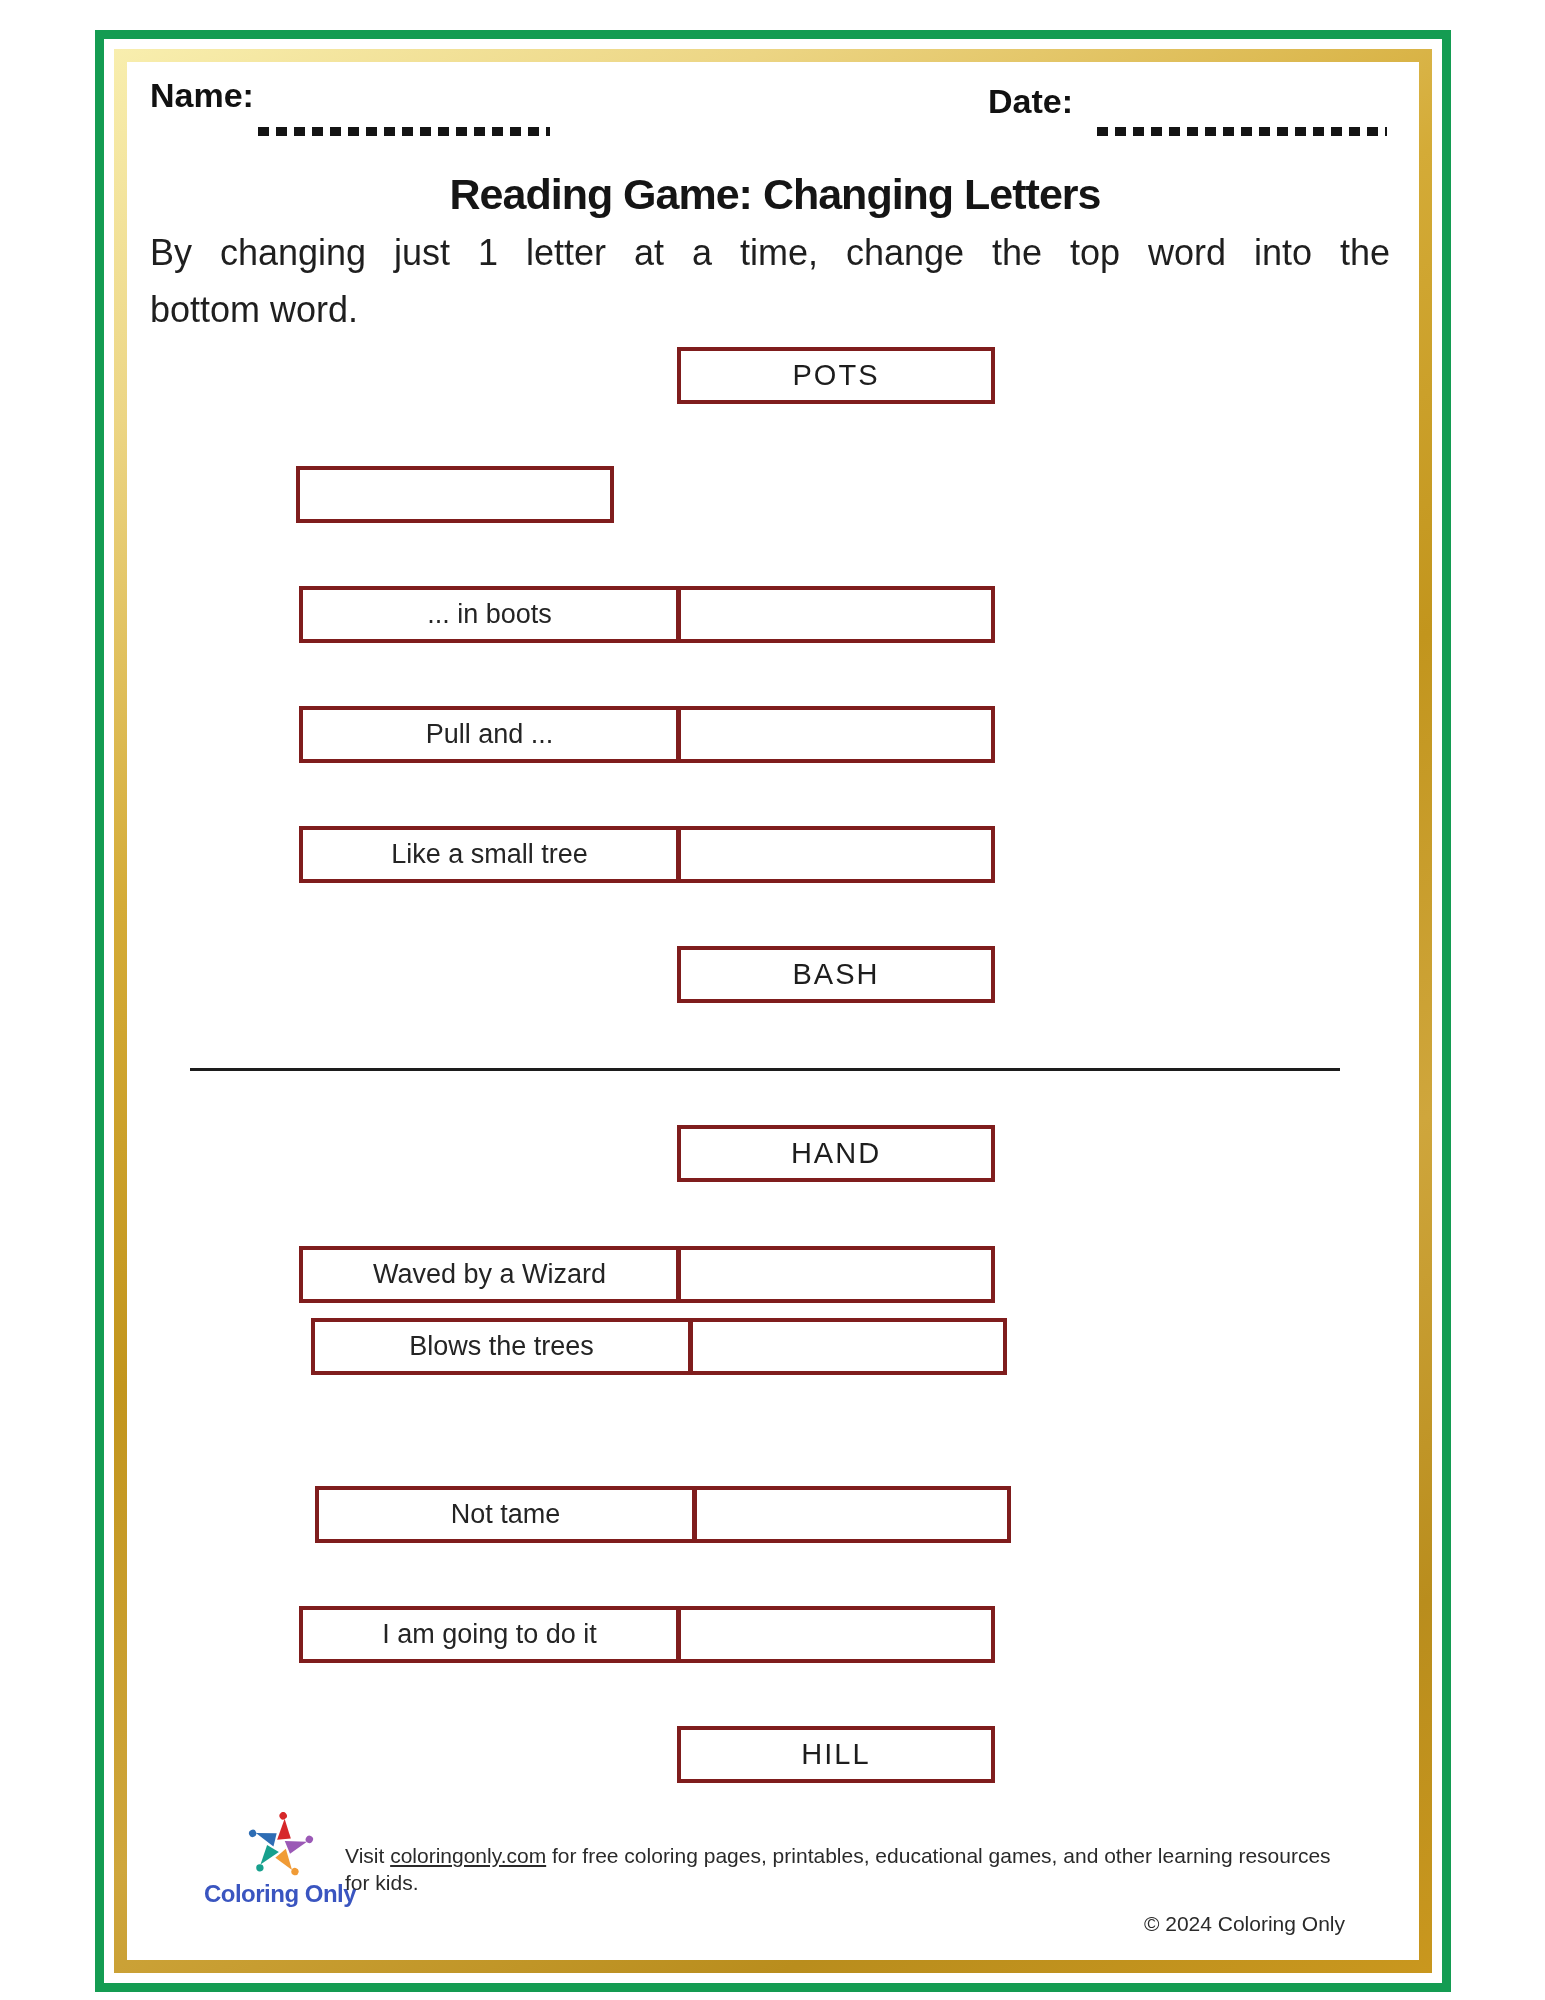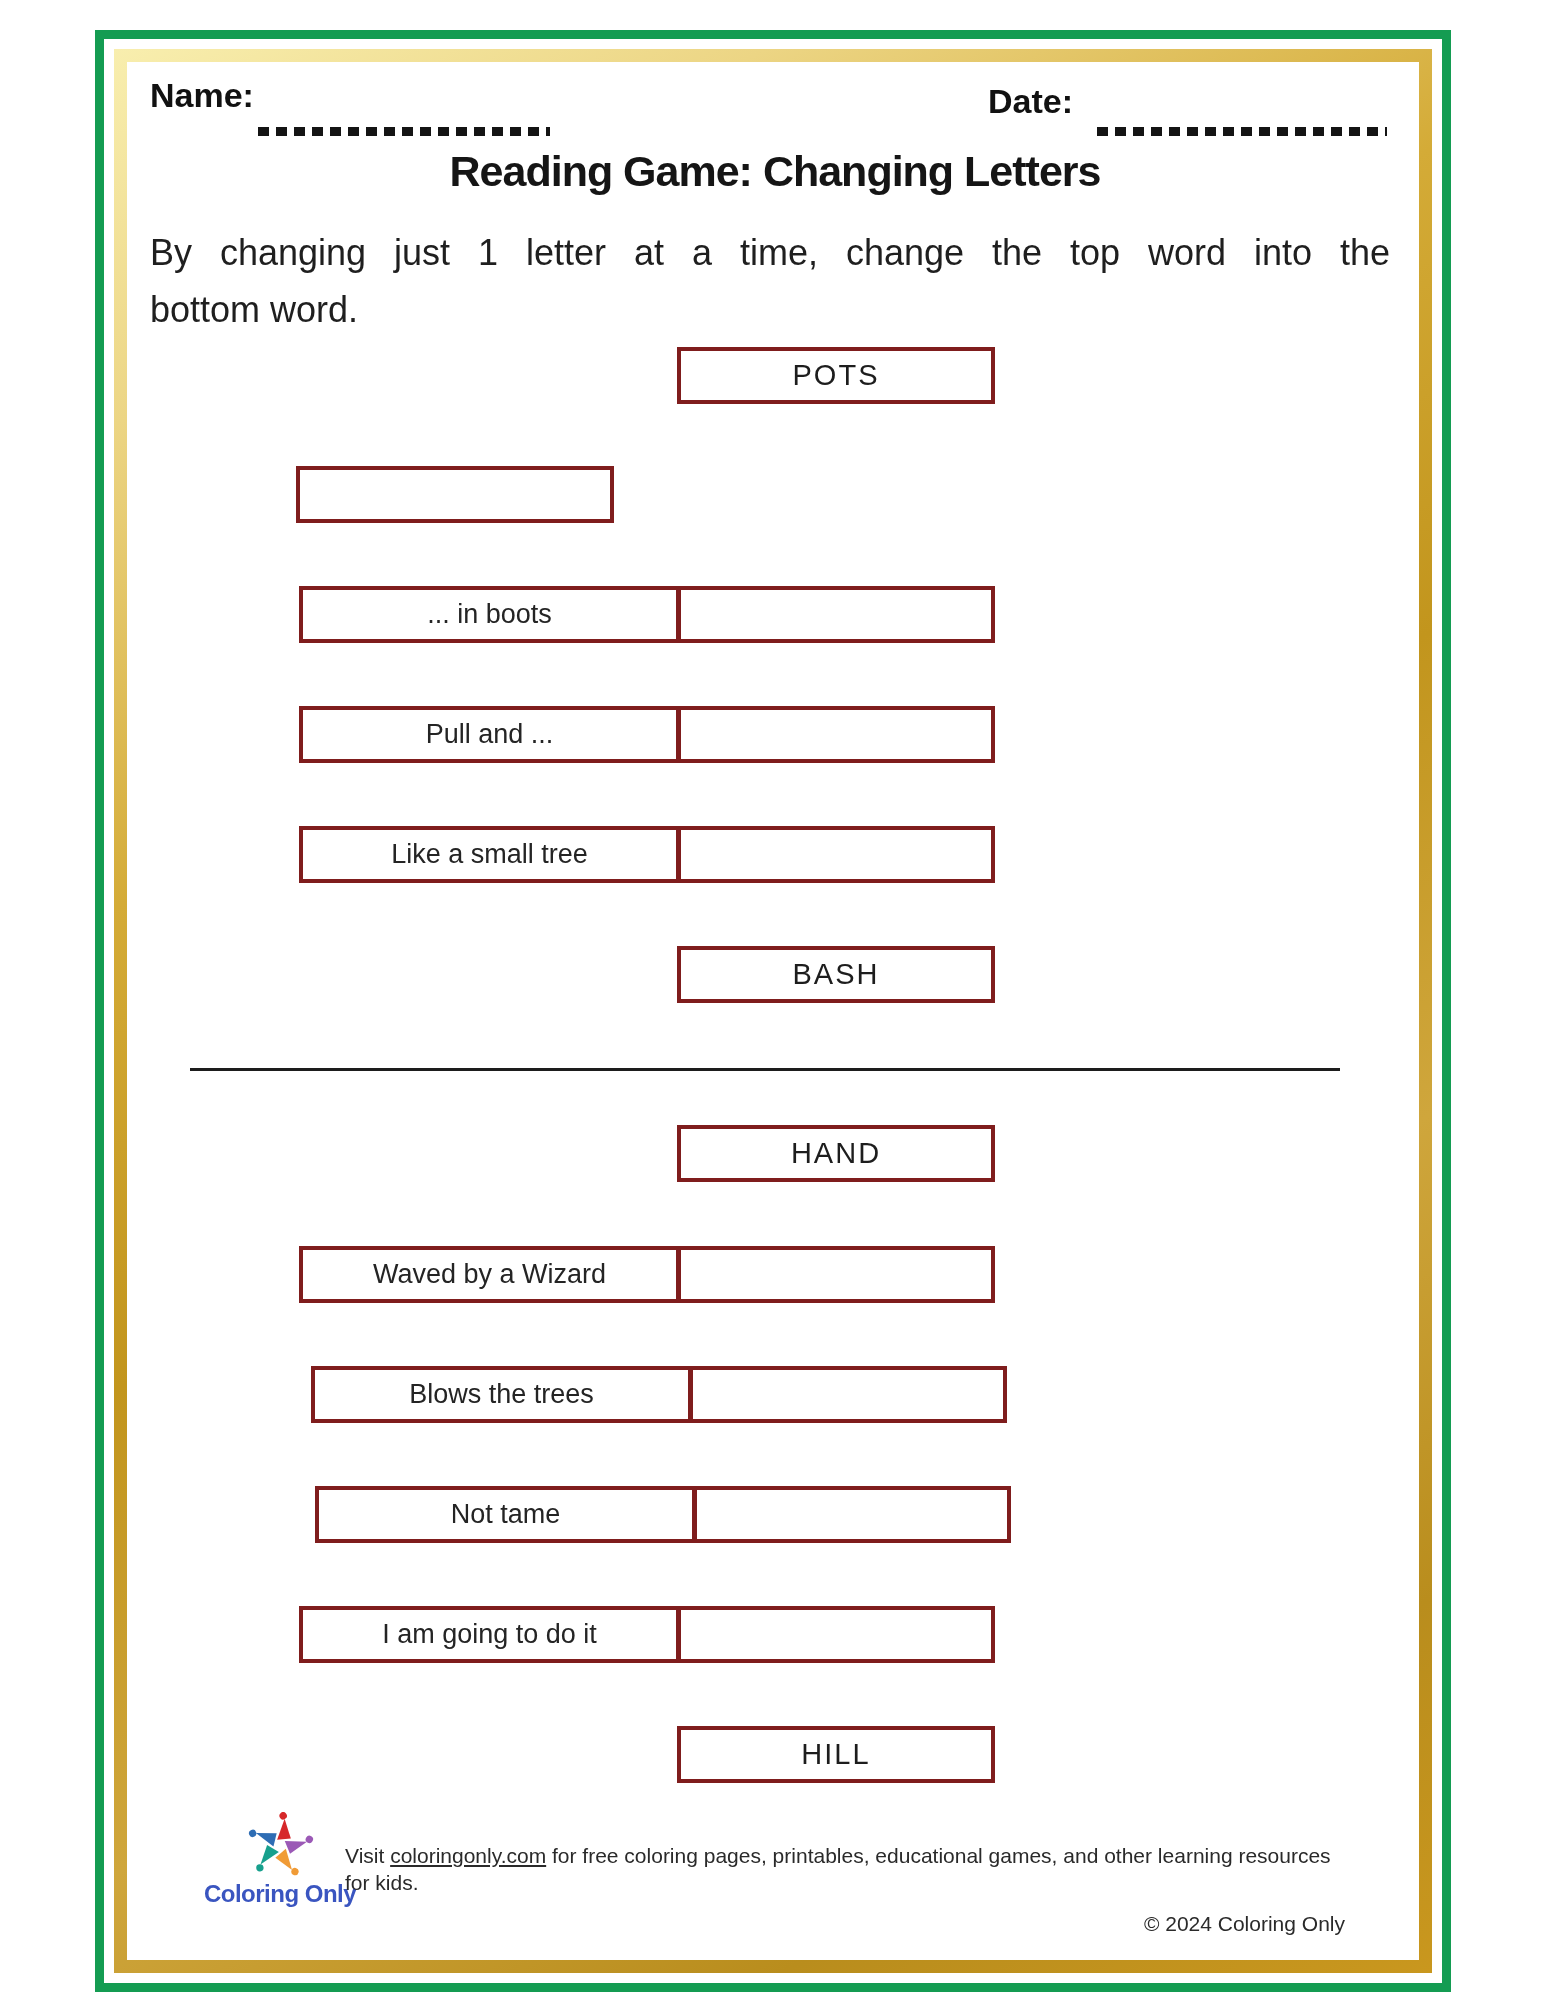--- a/index.html
+++ b/index.html
@@ -21,21 +21,21 @@
 
   .abs { position:absolute; }
 
   
   .field-label { font-size:34px; font-weight:bold; color:#111; }
   .dash-line {
     height:9px;
     background:repeating-linear-gradient(to right,#141414 0,#141414 11px,transparent 11px,transparent 18px);
   }
 
-  .title { left:130px; top:147px; width:1290px; text-align:center;
+  .title { left:130px; top:170px; width:1290px; text-align:center;
     font-size:43px; font-weight:bold; letter-spacing:-1px; color:#151515; }
 
   .instructions { left:150px; top:228px; width:1240px; font-size:36px; color:#1f1f1f; }
   .instr-line1 { text-align:justify; text-align-last:justify; line-height:50px; }
   .instr-line2 { line-height:50px; margin-top:7px; }
 
   
   .box { border:4px solid #7f1d1d; height:57px; display:flex; align-items:center; justify-content:center; background:#ffffff; }
   .word-box { left:677px; width:318px; font-size:29px; letter-spacing:2px; color:#1d1d1d; }
   .row { left:299px; display:flex; }
@@ -114,21 +114,21 @@
     <span>HAND</span>
   </div>
 
   <div class="abs row" style="top:1246px;">
     <div class="box clue-box">
       <span>Waved by a Wizard</span>
     </div>
     <div class="box answer-box"></div>
   </div>
 
-  <div class="abs row" style="top:1366px;padding-left:12px;">
+  <div class="abs row" style="top:1318px;padding-left:12px;">
     <div class="box clue-box">
       <span>Blows the trees</span>
     </div>
     <div class="box answer-box"></div>
   </div>
 
   <div class="abs row" style="top:1486px;padding-left:16px;">
     <div class="box clue-box">
       <span>Not tame</span>
     </div>

